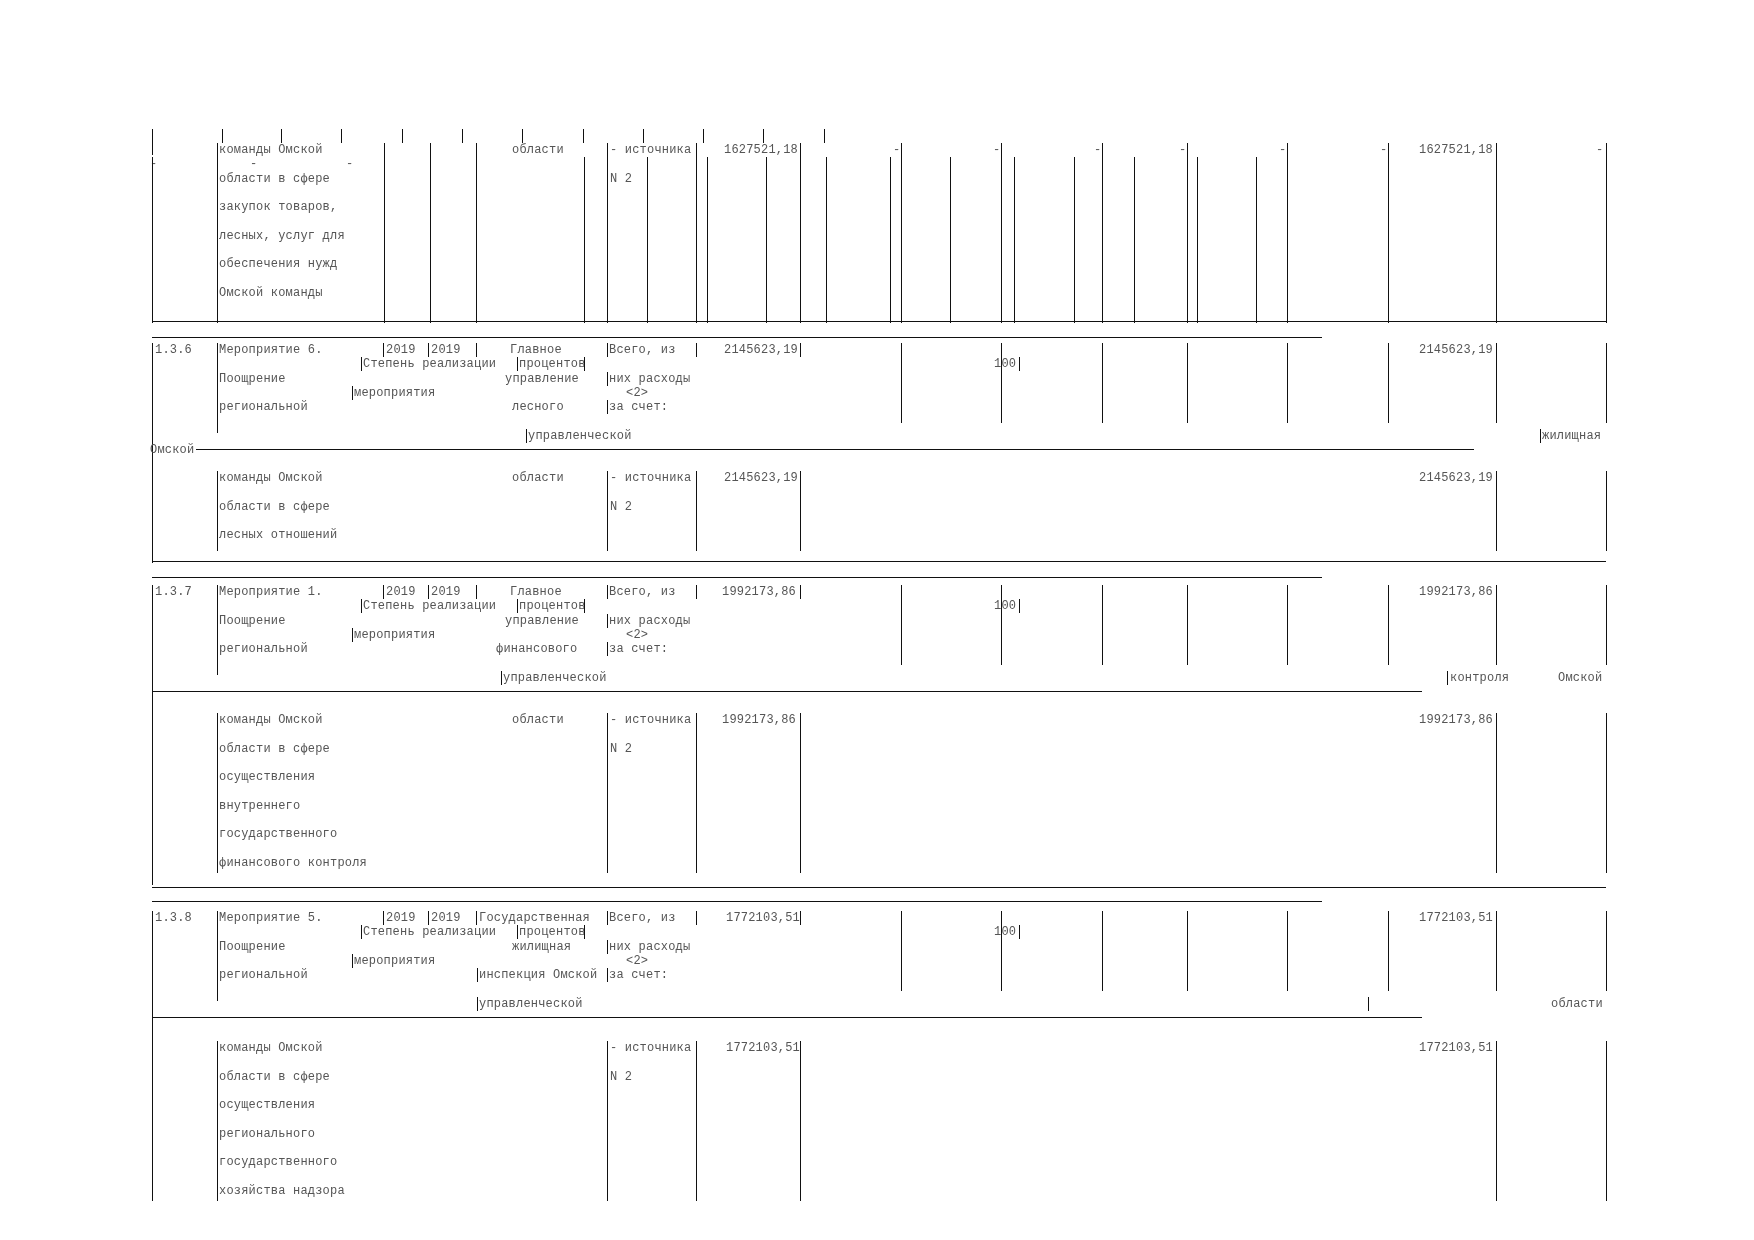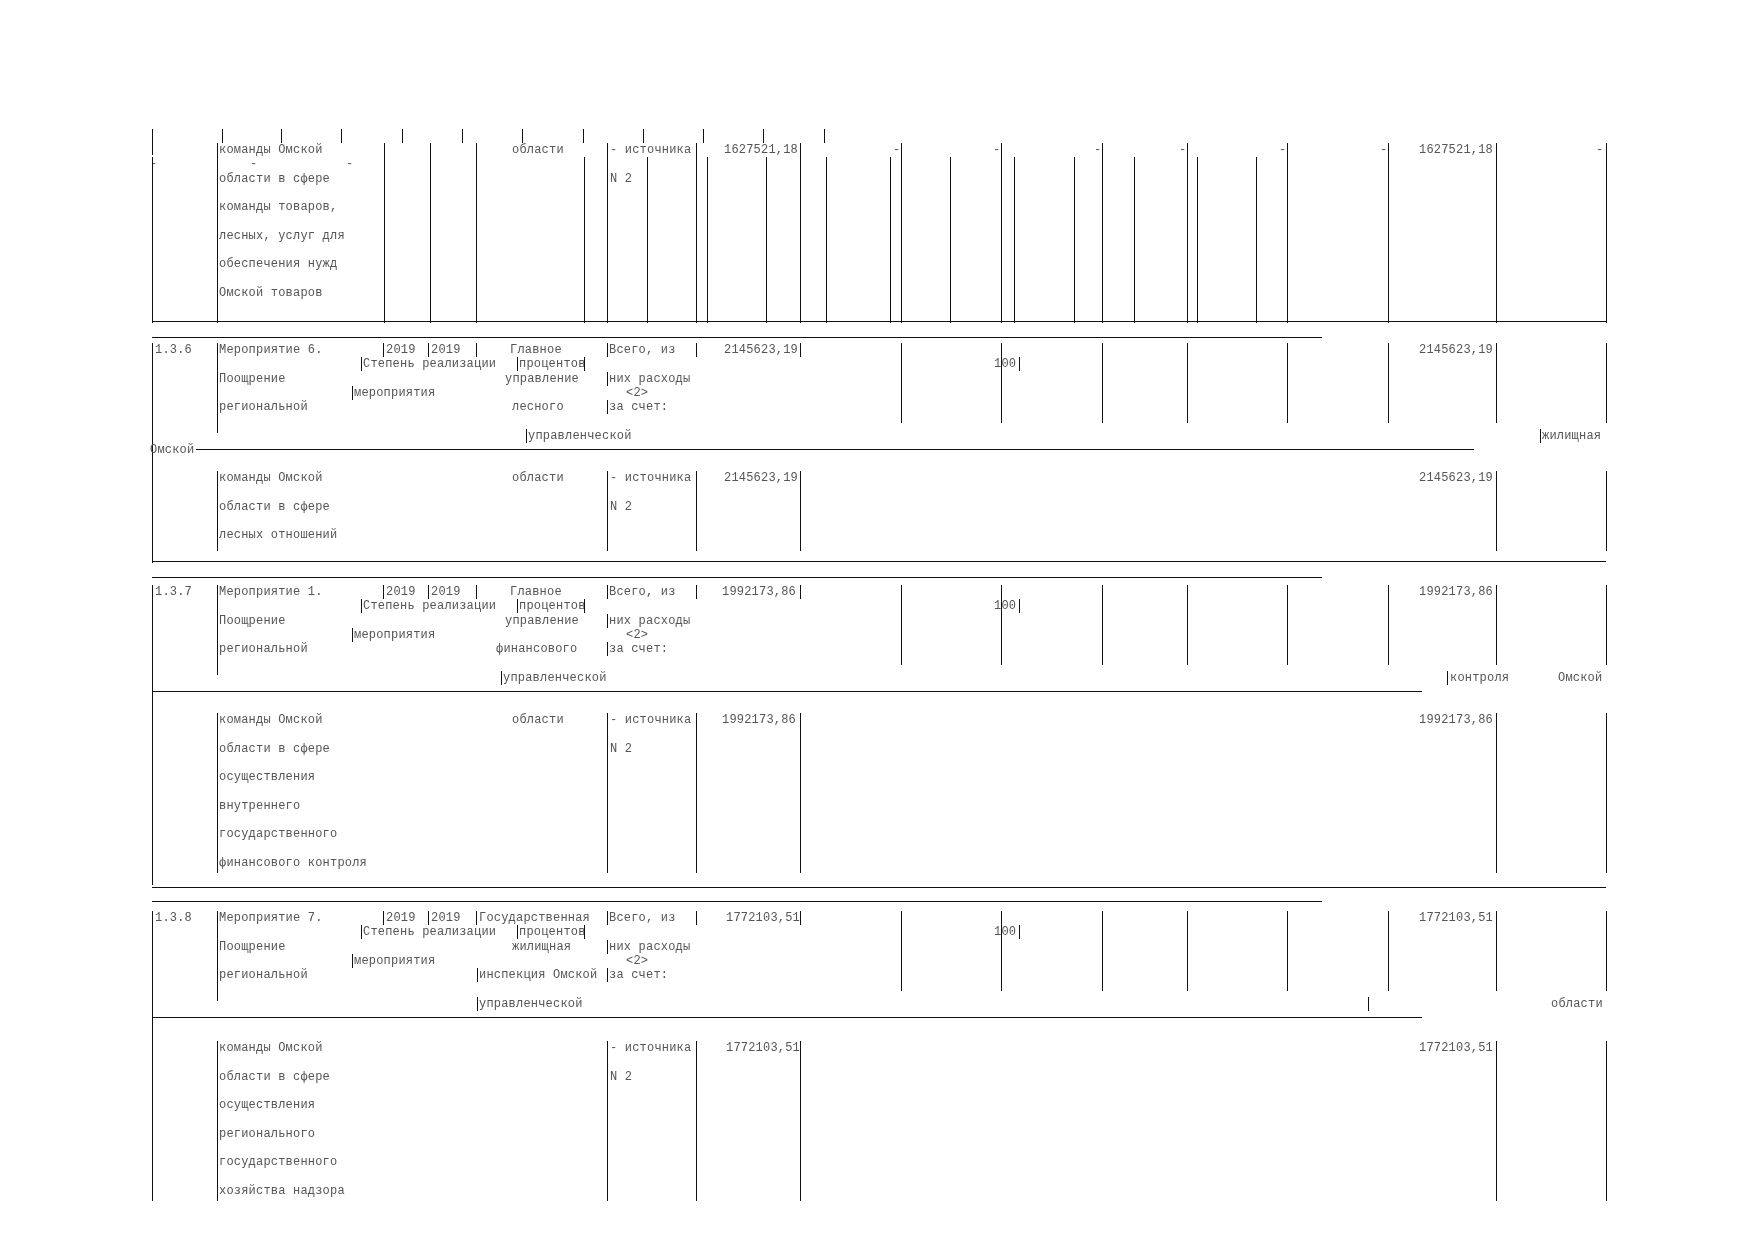--- a/index.html
+++ b/index.html
@@ -27,24 +27,24 @@
     <div class="vl" style="left:522px;top:118px;height:14px"></div>
     <div class="vl" style="left:583px;top:118px;height:14px"></div>
     <div class="vl" style="left:643px;top:118px;height:14px"></div>
     <div class="vl" style="left:703px;top:118px;height:14px"></div>
     <div class="vl" style="left:763px;top:118px;height:14px"></div>
     <div class="vl" style="left:824px;top:118px;height:14px"></div>
 
     <div class="vl" style="left:217px;top:132px;height:180px"></div>
     <div class="t" style="left:219px;top:132px">команды Омской</div>
     <div class="t" style="left:219px;top:161px">области в сфере</div>
-    <div class="t" style="left:219px;top:189px">команды товаров,</div>
+    <div class="t" style="left:219px;top:189px">закупок товаров,</div>
     <div class="t" style="left:219px;top:218px">лесных, услуг для</div>
     <div class="t" style="left:219px;top:246px">обеспечения нужд</div>
-    <div class="t" style="left:219px;top:275px">Омской товаров</div>
+    <div class="t" style="left:219px;top:275px">Омской команды</div>
 
     <div class="t" style="left:150px;top:146px">-</div>
     <div class="t" style="left:250px;top:146px">-</div>
     <div class="t" style="left:346px;top:146px">-</div>
 
     <div class="t" style="left:512px;top:132px">области</div>
     <div class="vl" style="left:607px;top:132px;height:180px"></div>
     <div class="t" style="left:610px;top:132px">- источника</div>
     <div class="t" style="left:610px;top:161px">N 2</div>
     <div class="vl" style="left:696px;top:132px;height:180px"></div>
@@ -233,21 +233,21 @@
     <div class="vl" style="left:1496px;top:702px;height:160px"></div>
     <div class="vl" style="left:1606px;top:702px;height:160px"></div>
     <div class="hl" style="left:152px;top:876px;width:1454px"></div>
     <div class="hl" style="left:152px;top:890px;width:1170px"></div>
   </div>
 
   <div class="block" style="top:0;">
     <div class="vl" style="left:152px;top:900px;height:290px"></div>
     <div class="t" style="left:155px;top:900px">1.3.8</div>
     <div class="vl" style="left:217px;top:900px;height:90px"></div>
-    <div class="t" style="left:219px;top:900px">Мероприятие 7.</div>
+    <div class="t" style="left:219px;top:900px">Мероприятие 5.</div>
     <div class="t" style="left:219px;top:929px">Поощрение</div>
     <div class="t" style="left:219px;top:957px">региональной</div>
 
     <div class="vl" style="left:383px;top:900px;height:14px"></div>
     <div class="t" style="left:386px;top:900px">2019</div>
     <div class="vl" style="left:428px;top:900px;height:14px"></div>
     <div class="t" style="left:431px;top:900px">2019</div>
     <div class="vl" style="left:476px;top:900px;height:14px"></div>
     <div class="vl" style="left:361px;top:914px;height:14px"></div>
     <div class="t" style="left:363px;top:914px">Степень реализации</div>

